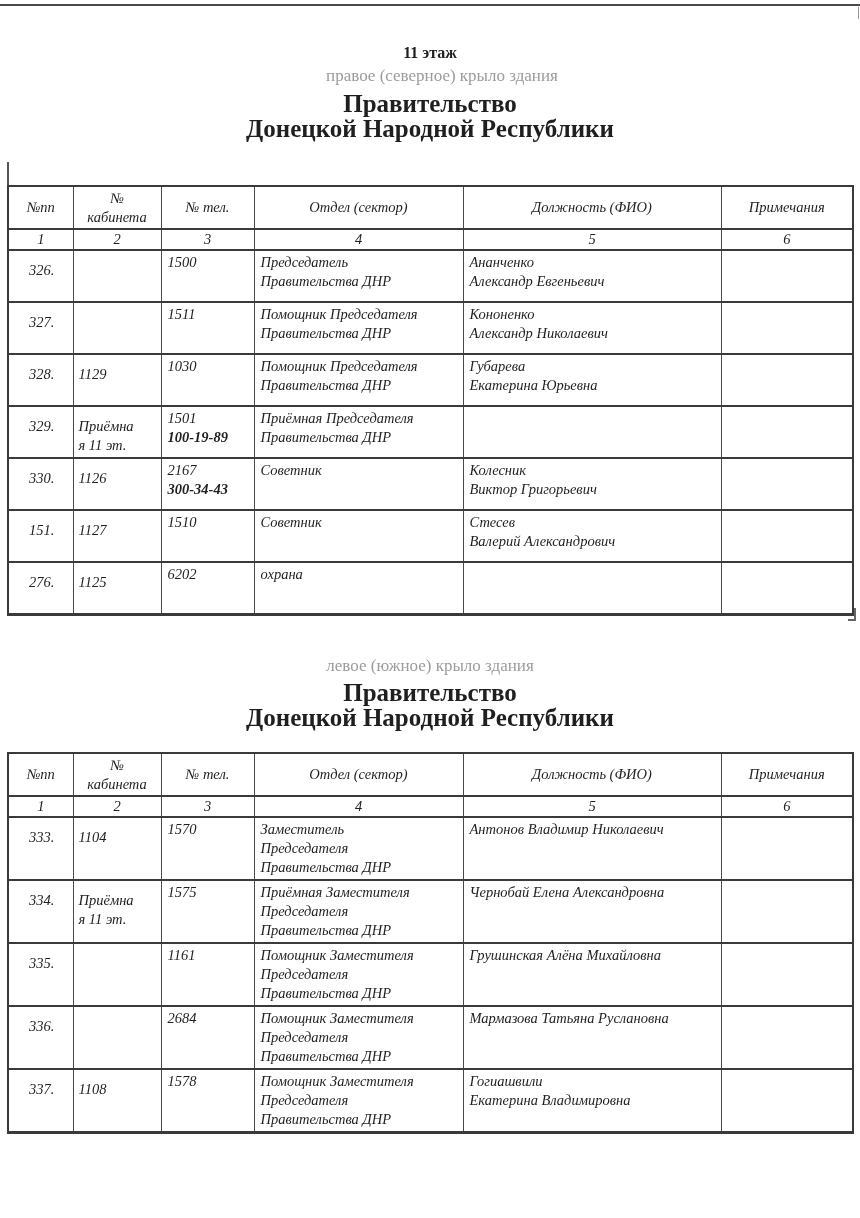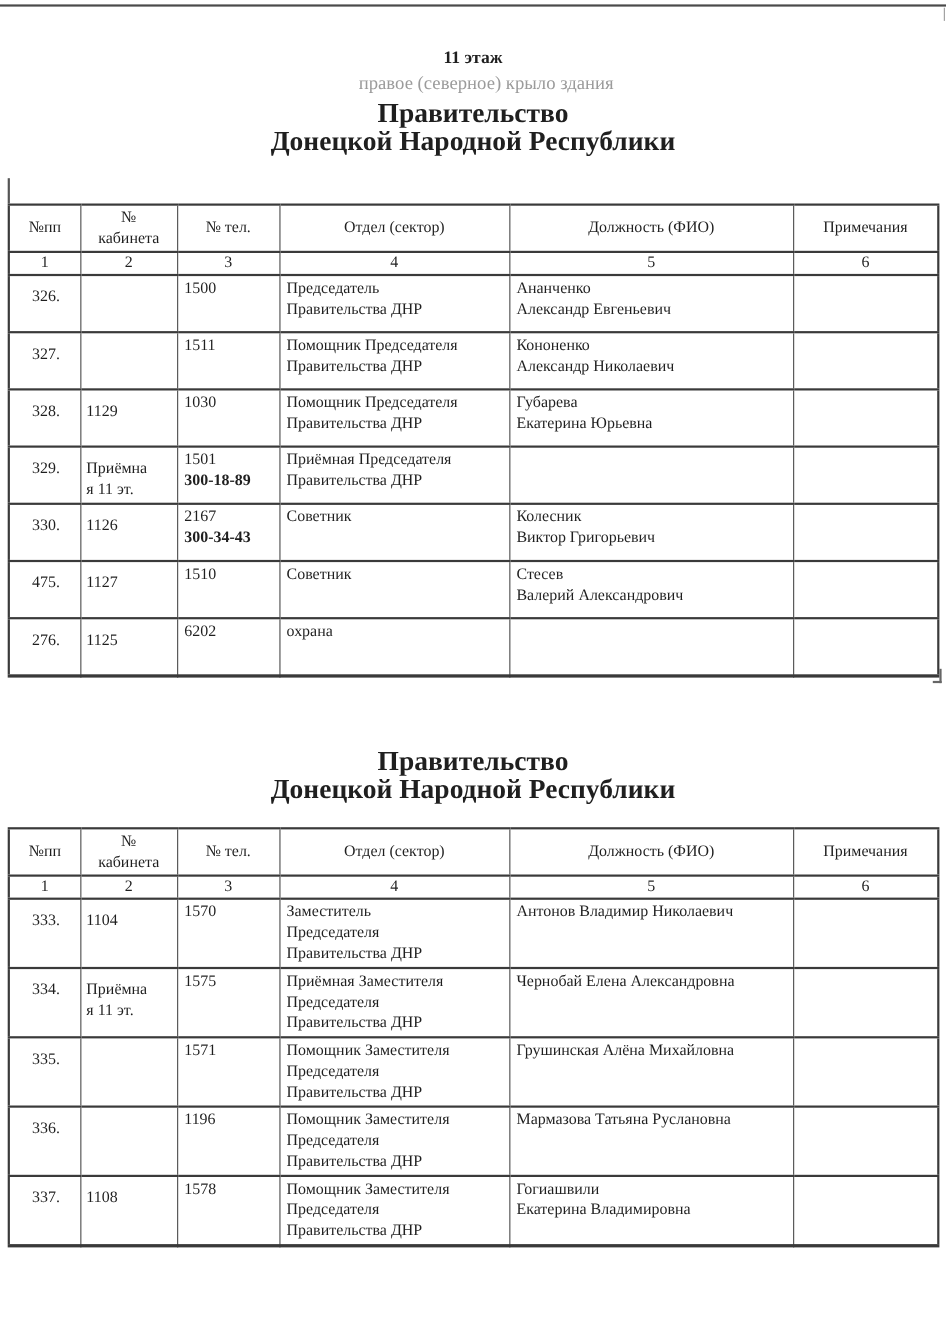--- a/index.html
+++ b/index.html
@@ -28,21 +28,21 @@
   .wing{font-size:17px;color:var(--subtitle);}
   .wing1{top:66px;margin-left:12px;}
   .org{font-size:25px;font-weight:bold;line-height:25px;}
   .org1a{top:91px;}
   .org1b{top:116px;}
   .wing2{top:656px;}
   .org2a{top:680px;}
   .org2b{top:705px;}
 
   
-  .tbl-wrap{position:absolute;left:7px;}
+  .tbl-wrap{position:absolute;left:7px;font-style:italic;}
   .tbl-wrap.first{top:185px;}
   .tbl-wrap.second{top:752px;}
   table.directory{
     border-collapse:collapse;
     table-layout:fixed;
     width:845px;
     font-size:14.5px;
     line-height:19px;
   }
   table.directory{border:2px solid var(--border);border-bottom-width:3px;}
@@ -139,37 +139,37 @@
             <td class="c-dept">Помощник Председателя
 Правительства ДНР</td>
             <td class="c-person">Губарева
 Екатерина Юрьевна</td>
             <td class="c-notes"></td>
           </tr>
           <tr>
             <td class="c-num">329.</td>
             <td class="c-cab">Приёмна
 я 11 эт.</td>
-            <td class="c-phone"><div>1501</div><div class="bold">300-18-89</div></td>
+            <td class="c-phone"><div>1501</div><div class="bold">100-19-89</div></td>
             <td class="c-dept">Приёмная Председателя
 Правительства ДНР</td>
             <td class="c-person"></td>
             <td class="c-notes"></td>
           </tr>
           <tr>
             <td class="c-num">330.</td>
             <td class="c-cab">1126</td>
             <td class="c-phone"><div>2167</div><div class="bold">300-34-43</div></td>
             <td class="c-dept">Советник</td>
             <td class="c-person">Колесник
 Виктор Григорьевич</td>
             <td class="c-notes"></td>
           </tr>
           <tr>
-            <td class="c-num">475.</td>
+            <td class="c-num">151.</td>
             <td class="c-cab">1127</td>
             <td class="c-phone"><div>1510</div></td>
             <td class="c-dept">Советник</td>
             <td class="c-person">Стесев
 Валерий Александрович</td>
             <td class="c-notes"></td>
           </tr>
           <tr>
             <td class="c-num">276.</td>
             <td class="c-cab">1125</td>
@@ -177,20 +177,21 @@
             <td class="c-dept">охрана</td>
             <td class="c-person"></td>
             <td class="c-notes"></td>
           </tr>
         </tbody>
       </table>
   </div>
 
   <div class="corner-tick"></div>
 
+  <div class="hdr wing wing2">левое (южное) крыло здания</div>
   <div class="hdr org org2a">Правительство</div>
   <div class="hdr org org2b">Донецкой Народной Республики</div>
 
   <div class="tbl-wrap second">
     <table class="directory">
       <colgroup>
         <col style="width:65px">
           <col style="width:88px">
           <col style="width:93px">
         <col style="width:209px">
@@ -234,31 +235,31 @@
             <td class="c-phone"><div>1575</div></td>
             <td class="c-dept">Приёмная Заместителя
 Председателя
 Правительства ДНР</td>
             <td class="c-person">Чернобай Елена Александровна</td>
             <td class="c-notes"></td>
           </tr>
           <tr>
             <td class="c-num">335.</td>
             <td class="c-cab"></td>
-            <td class="c-phone"><div>1571</div></td>
+            <td class="c-phone"><div>1161</div></td>
             <td class="c-dept">Помощник Заместителя
 Председателя
 Правительства ДНР</td>
             <td class="c-person">Грушинская Алёна Михайловна</td>
             <td class="c-notes"></td>
           </tr>
           <tr>
             <td class="c-num">336.</td>
             <td class="c-cab"></td>
-            <td class="c-phone"><div>1196</div></td>
+            <td class="c-phone"><div>2684</div></td>
             <td class="c-dept">Помощник Заместителя
 Председателя
 Правительства ДНР</td>
             <td class="c-person">Мармазова Татьяна Руслановна</td>
             <td class="c-notes"></td>
           </tr>
           <tr>
             <td class="c-num">337.</td>
             <td class="c-cab">1108</td>
             <td class="c-phone"><div>1578</div></td>

